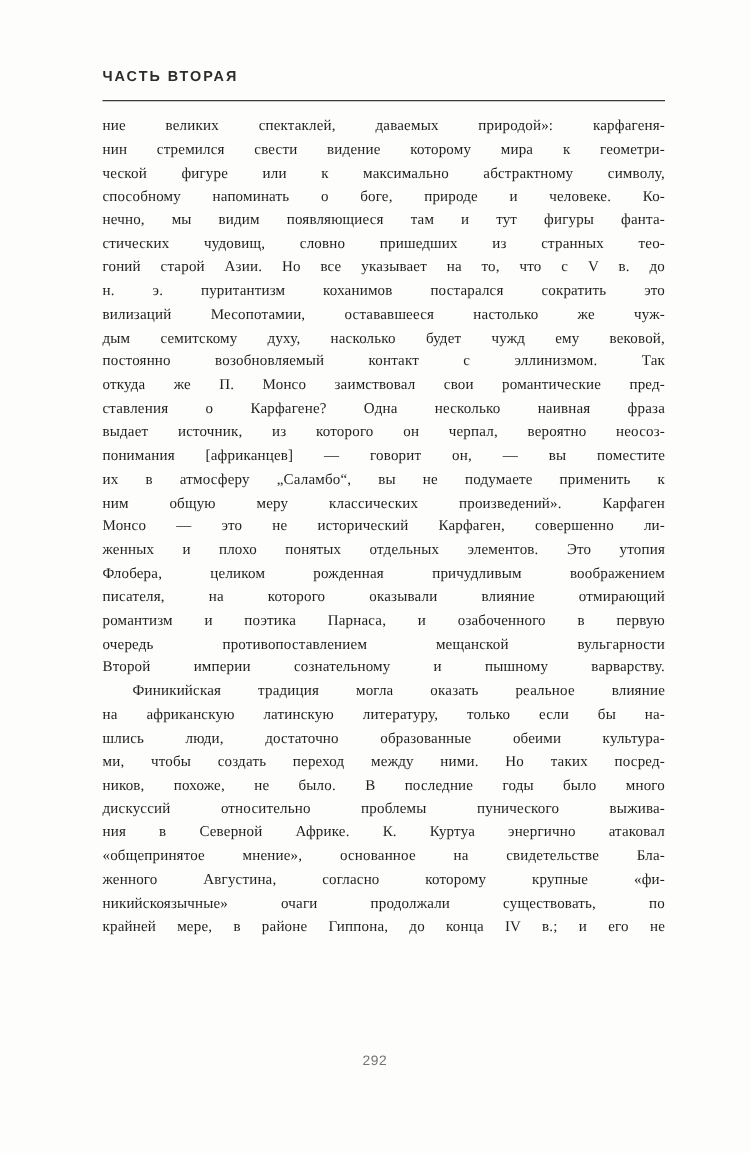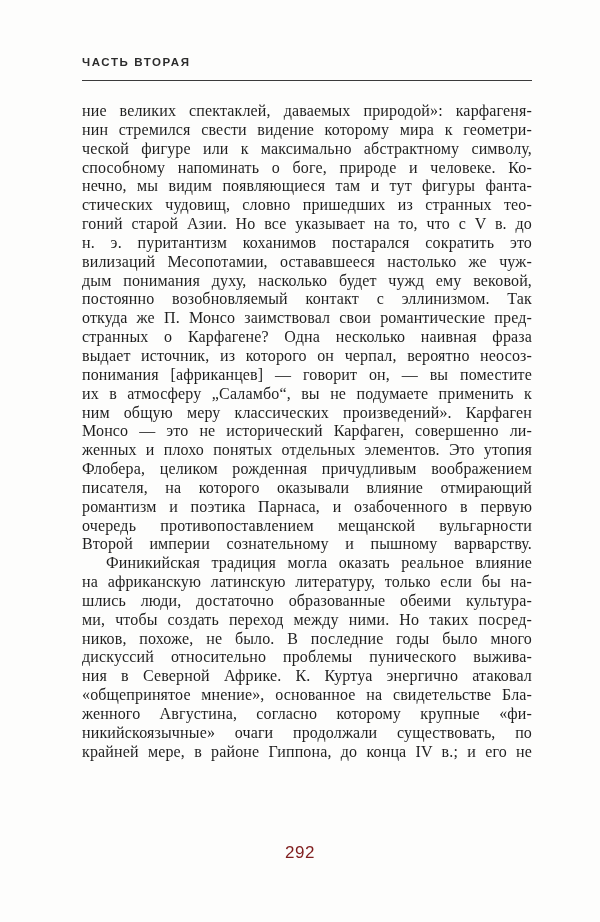--- a/index.html
+++ b/index.html
@@ -17,60 +17,60 @@
     text-align:left;
     font-family:"Liberation Sans", sans-serif;
     font-size:11.5px; font-weight:700; letter-spacing:1.6px;
     color:#2c2c2c;
   }
   .header-rule {
     position:absolute; top:80px; left:82px; width:450px;
     border:none; border-top:1.6px solid #3b3b3b; margin:0;
   }
   .body-text {
-    position:absolute; top:102px; left:82px; width:450px;
-    font-size:16px; line-height:18.85px;
+    position:absolute; top:91px; left:82px; width:450px;
+    font-size:12px; line-height:18.85px;
     color:#1f1f1f; letter-spacing:0.15px;
   }
   .line {
     text-align:justify;
     text-align-last:justify;
     -moz-text-align-last:justify;
     white-space:normal;
   }
   .line.indent { text-indent:24px; }
   .page-number {
     position:absolute; top:843px; left:0; width:600px;
     text-align:center;
     font-family:"Liberation Sans", sans-serif;
-    font-size:17px; color:#7f1d1d; letter-spacing:0.5px;
+    font-size:11px; color:#737373; letter-spacing:0.5px;
   }
 </style>
 </head>
 <body>
 
 <div class="page">
 
   <div class="running-header">ЧАСТЬ ВТОРАЯ</div>
   <hr class="header-rule">
 
   <div class="body-text">
     <div class="line">ние великих спектаклей, даваемых природой»: карфагеня-</div>
     <div class="line">нин стремился свести видение которому мира к геометри-</div>
     <div class="line">ческой фигуре или к максимально абстрактному символу,</div>
     <div class="line">способному напоминать о боге, природе и человеке. Ко-</div>
     <div class="line">нечно, мы видим появляющиеся там и тут фигуры фанта-</div>
     <div class="line">стических чудовищ, словно пришедших из странных тео-</div>
     <div class="line">гоний старой Азии. Но все указывает на то, что с V в. до</div>
     <div class="line">н. э. пуритантизм коханимов постарался сократить это</div>
     <div class="line">вилизаций Месопотамии, остававшееся настолько же чуж-</div>
-    <div class="line">дым понимания духу, насколько будет чужд ему вековой,</div>
+    <div class="line">дым семитскому духу, насколько будет чужд ему вековой,</div>
     <div class="line">постоянно возобновляемый контакт с эллинизмом. Так</div>
     <div class="line">откуда же П. Монсо заимствовал свои романтические пред-</div>
-    <div class="line">странных о Карфагене? Одна несколько наивная фраза</div>
+    <div class="line">ставления о Карфагене? Одна несколько наивная фраза</div>
     <div class="line">выдает источник, из которого он черпал, вероятно неосоз-</div>
     <div class="line">понимания [африканцев] — говорит он, — вы поместите</div>
     <div class="line">их в атмосферу „Саламбо“, вы не подумаете применить к</div>
     <div class="line">ним общую меру классических произведений». Карфаген</div>
     <div class="line">Монсо — это не исторический Карфаген, совершенно ли-</div>
     <div class="line">женных и плохо понятых отдельных элементов. Это утопия</div>
     <div class="line">Флобера, целиком рожденная причудливым воображением</div>
     <div class="line">писателя, на которого оказывали влияние отмирающий</div>
     <div class="line">романтизм и поэтика Парнаса, и озабоченного в первую</div>
     <div class="line">очередь противопоставлением мещанской вульгарности</div>

